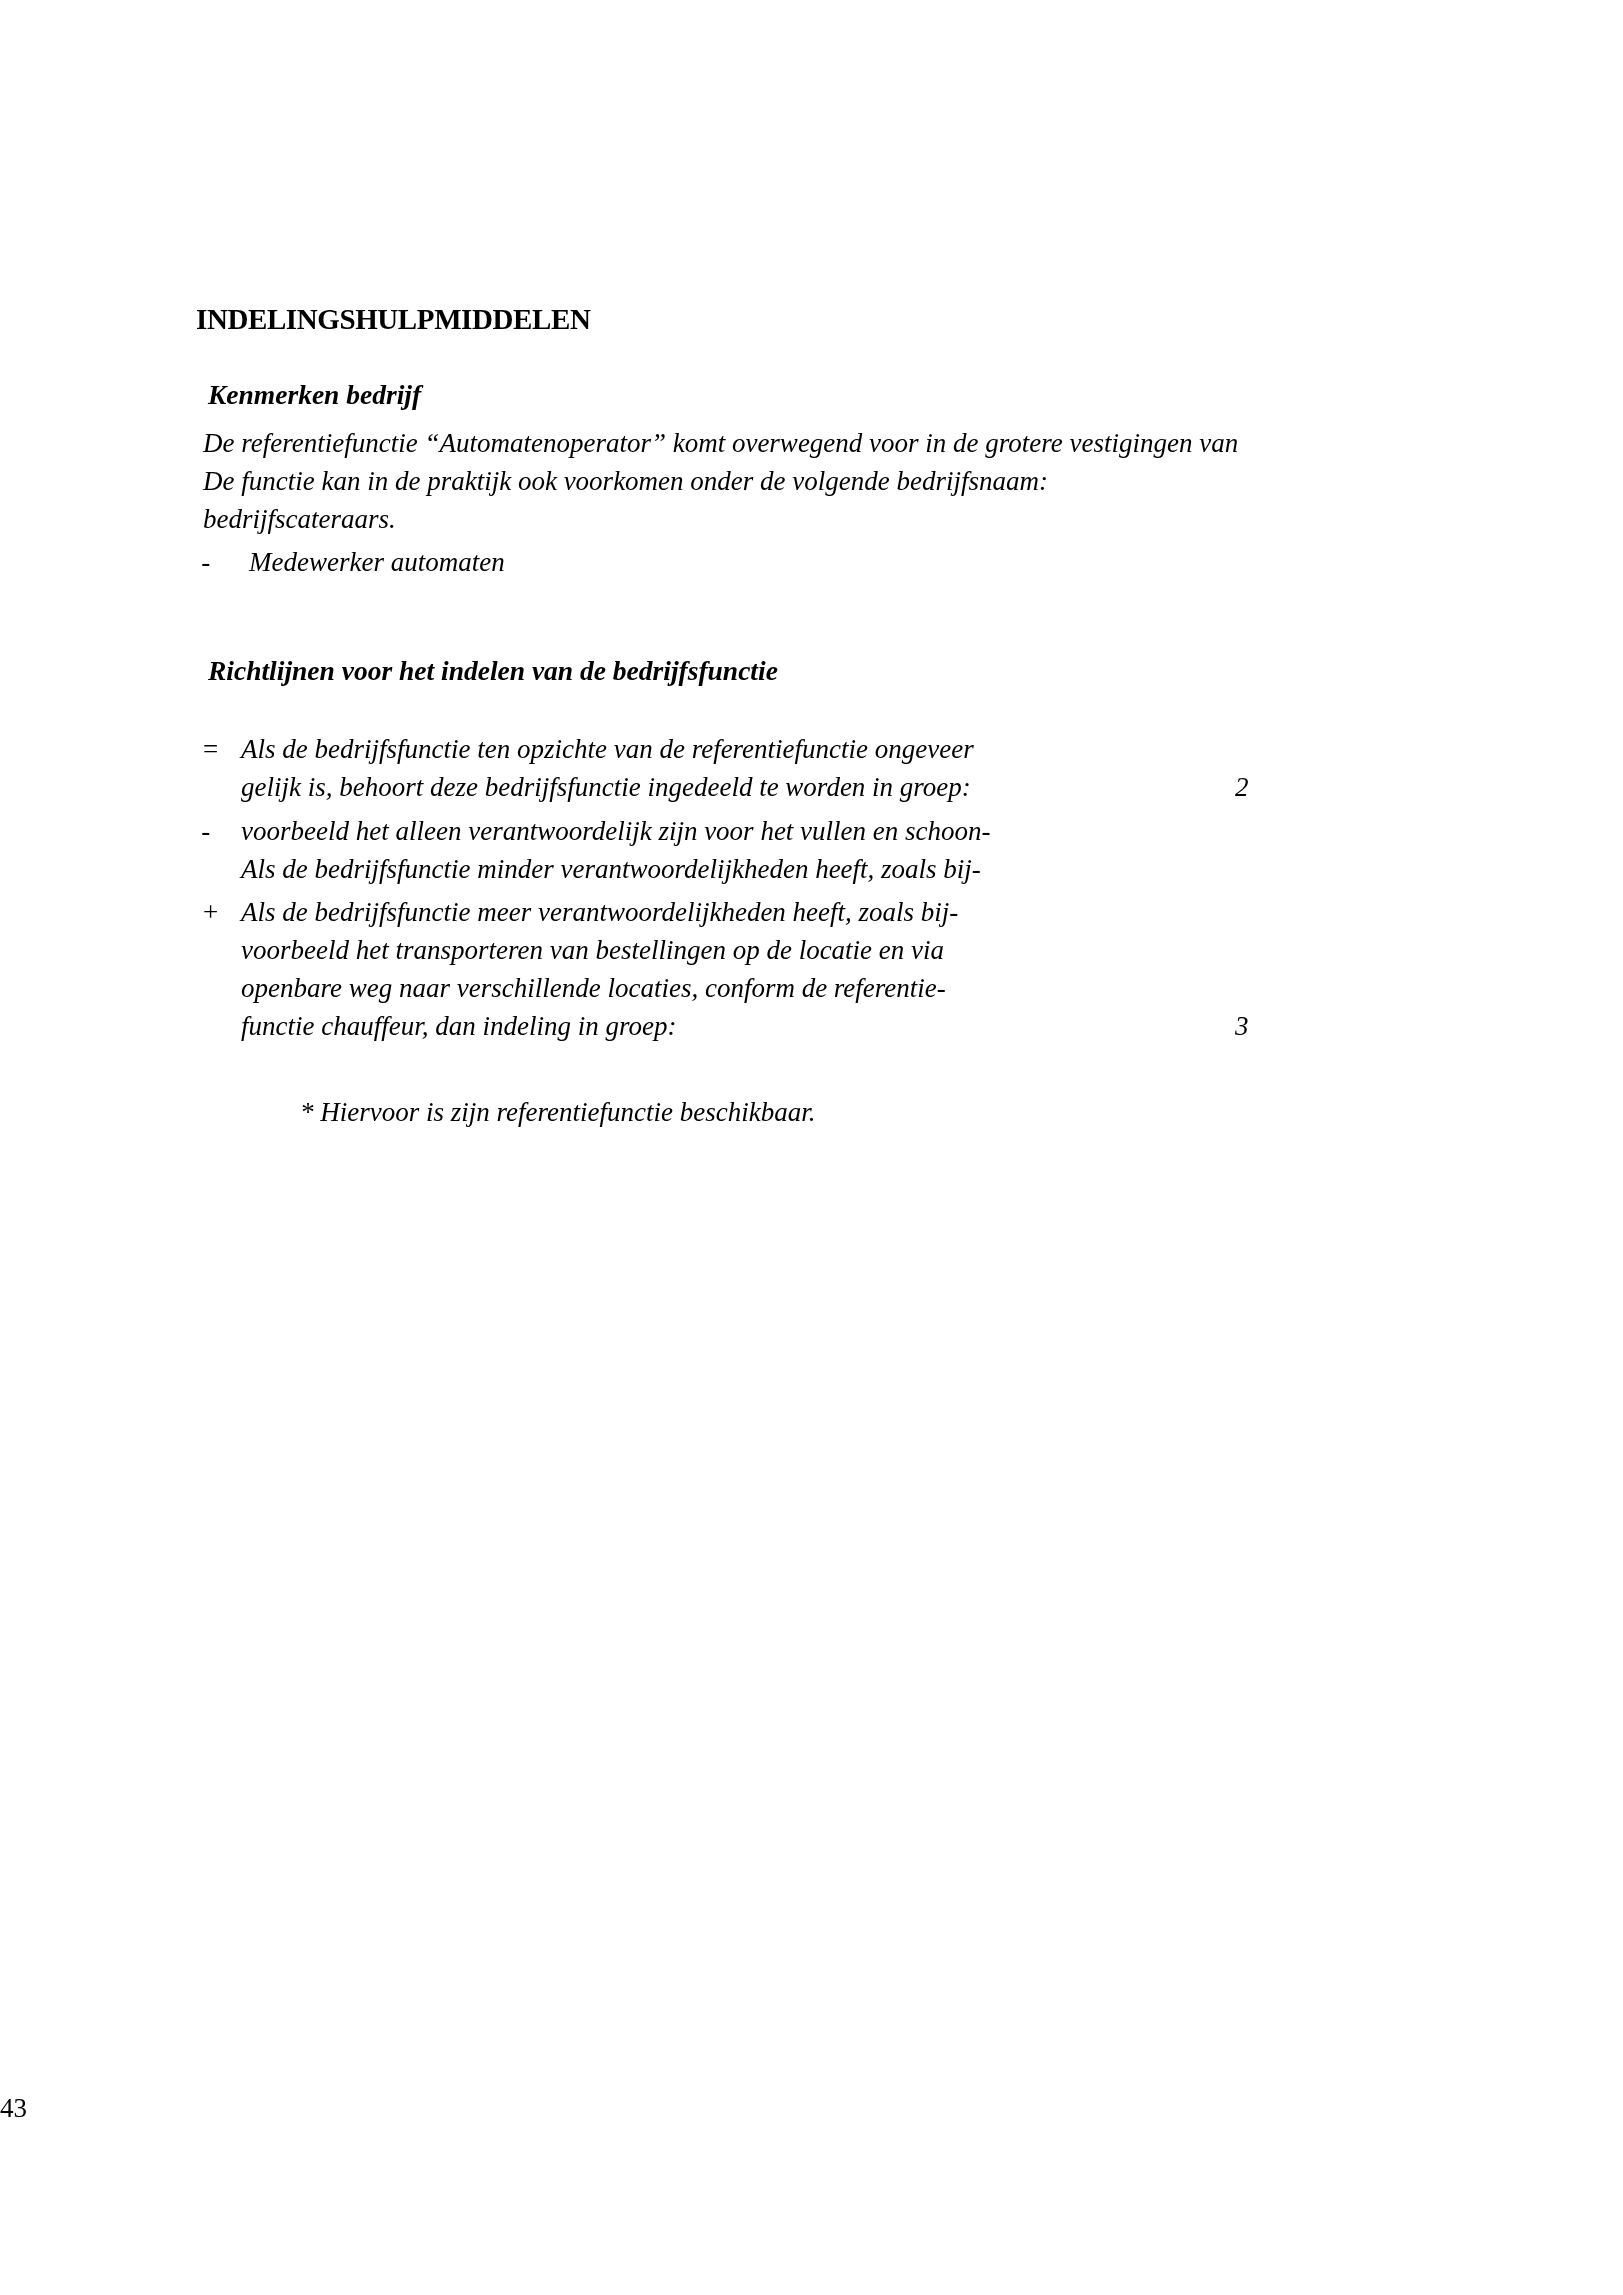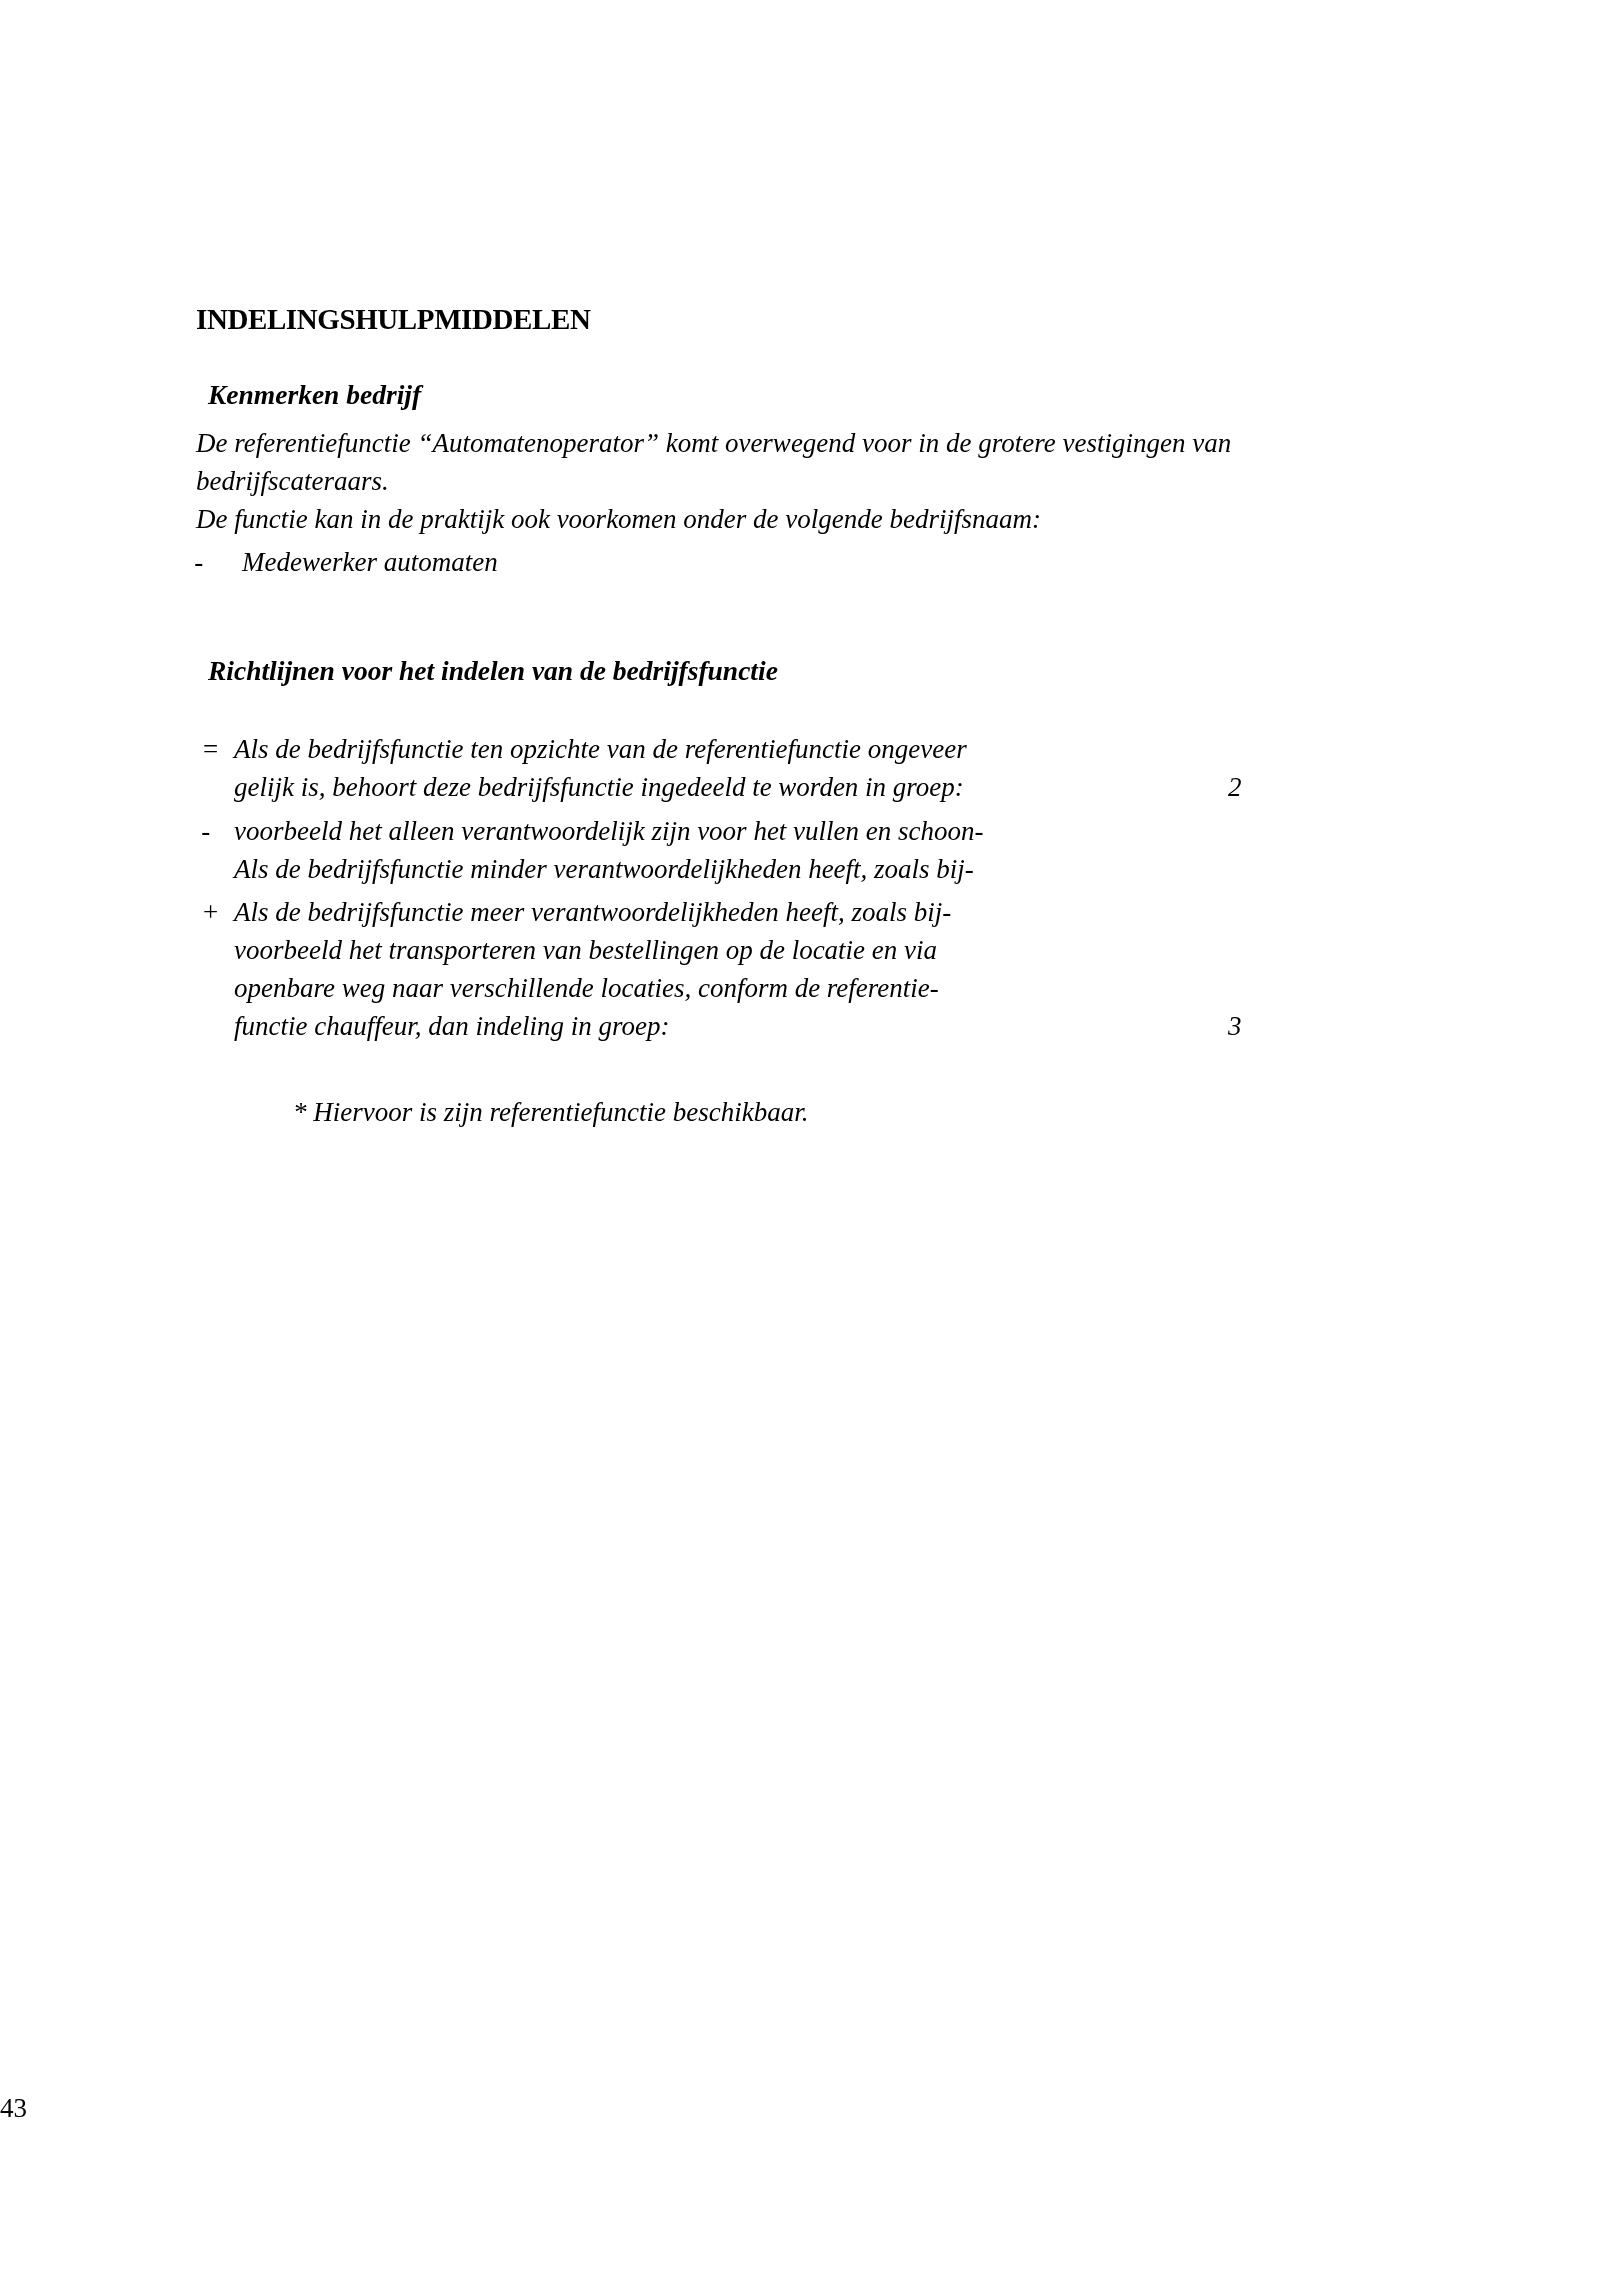--- a/index.html
+++ b/index.html
@@ -38,20 +38,21 @@
     line-height: 34px;
   }
   .kenmerken-heading {
     margin-top: 43px;
   }
   .body-line {
     font-size: 27px;
     font-style: italic;
     line-height: 38px;
     white-space: nowrap;
+    margin-left: 7px;
   }
   .para {
     margin-top: 0px;
   }
   .bullet-row {
     position: relative;
     padding-left: 46px;
     margin-top: 5.3px;
   }
   .bullet-marker {
@@ -110,22 +111,22 @@
 <div class="page">
   <div class="content">
 
     <h1 class="main-heading">INDELINGSHULPMIDDELEN</h1>
 
     <section>
       <h2 class="sec-heading kenmerken-heading">Kenmerken bedrijf</h2>
 
       <div class="para">
         <div class="body-line">De referentiefunctie “Automatenoperator” komt overwegend voor in de grotere vestigingen van</div>
+        <div class="body-line">De functie kan in de praktijk ook voorkomen onder de volgende bedrijfsnaam:</div>
         <div class="body-line">bedrijfscateraars.</div>
-        <div class="body-line">De functie kan in de praktijk ook voorkomen onder de volgende bedrijfsnaam:</div>
       </div>
 
       <div class="body-line bullet-row">
         <span class="bullet-marker">-</span>
         <span>Medewerker automaten</span>
       </div>
     </section>
 
     <section>
       <h2 class="sec-heading richtlijnen-heading">Richtlijnen voor het indelen van de bedrijfsfunctie</h2>

